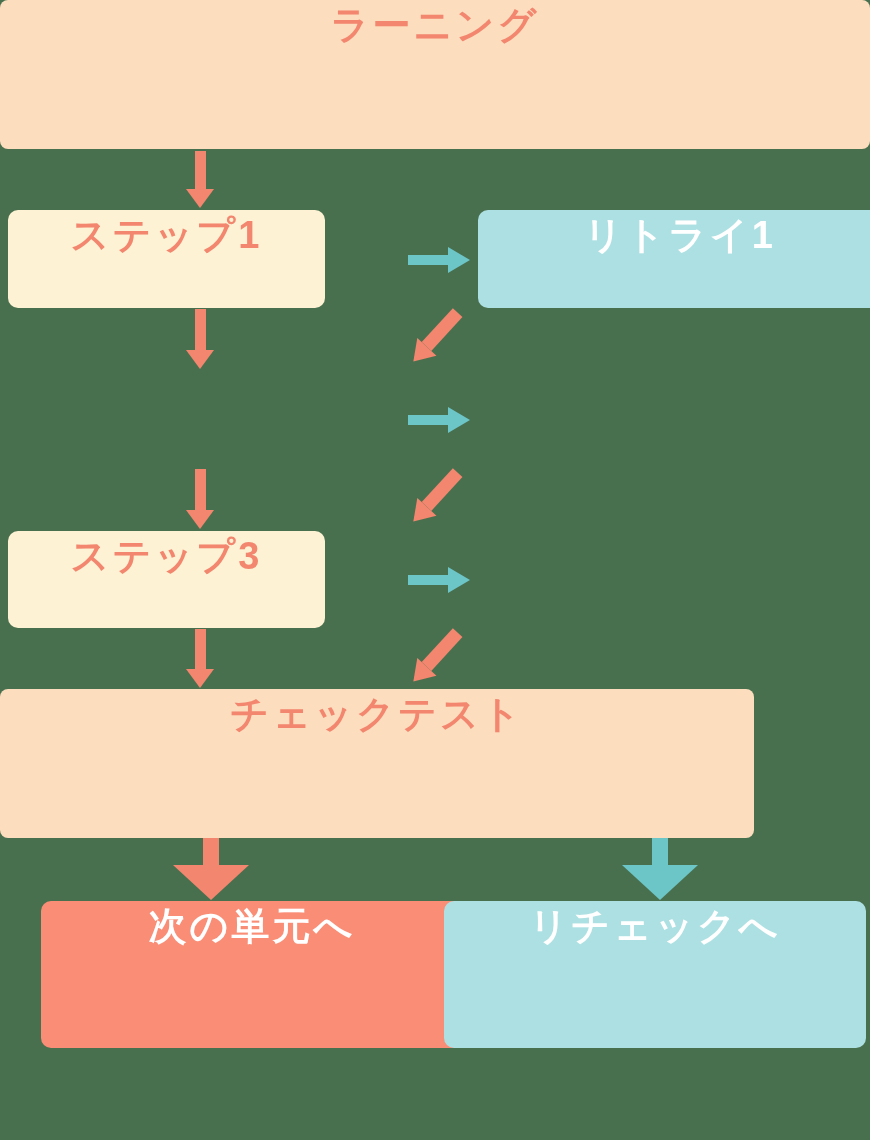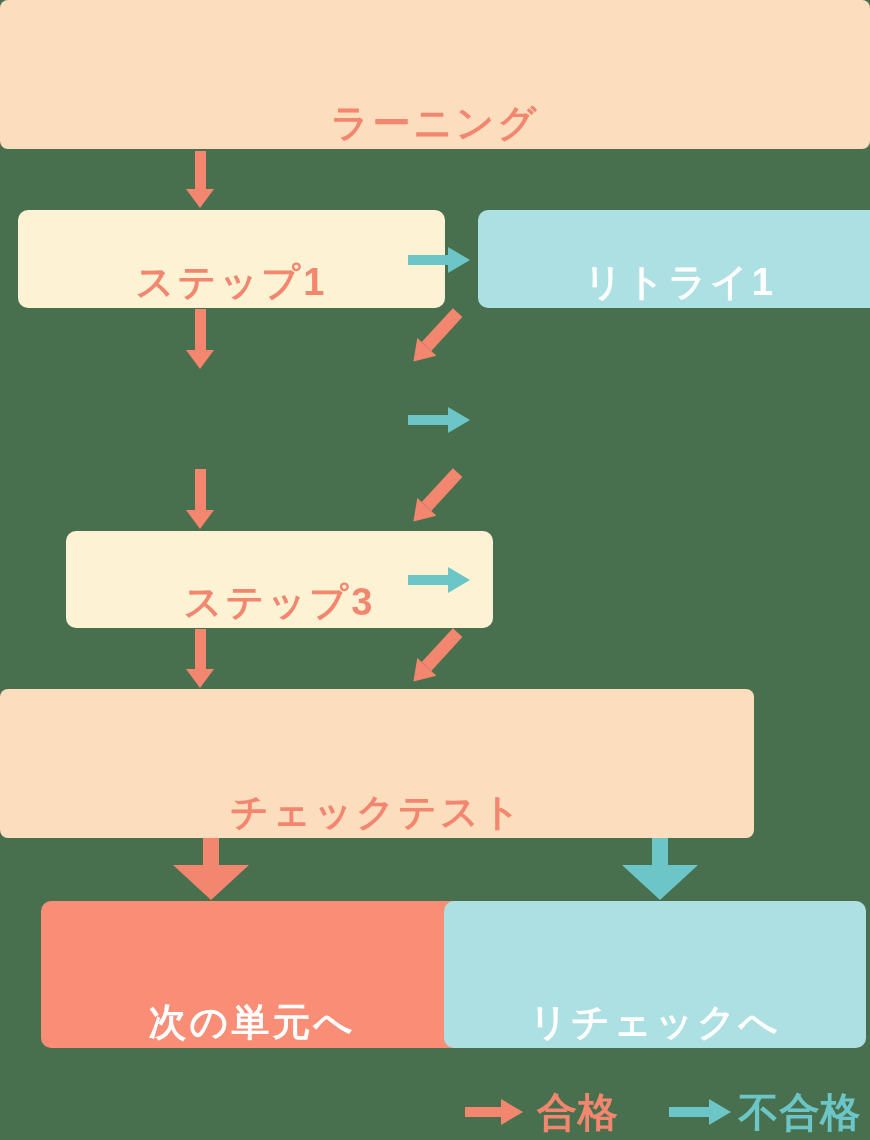--- a/index.html
+++ b/index.html
@@ -12,39 +12,39 @@
     width: 870px;
     height: 1140px;
     overflow: hidden;
     background: var(--background, #49704E);
   }
 
   
   .box {
     position: absolute;
     display: flex;
-    align-items: flex-end;
+    align-items: flex-start;
     justify-content: center;
     font-weight: bold;
     font-size: 38px;
     letter-spacing: 0.08em;
     box-sizing: border-box;
   }
   .box-peach      { background: var(--peach);      color: var(--salmon);     border-radius: 8px; }
   .box-cream      { background: var(--cream);      color: var(--salmon);     border-radius: 10px; }
   .box-blue       { background: var(--light-blue); color: var(--white-text); border-radius: 10px; }
   .box-salmon     { background: var(--salmon-box); color: var(--white-text); border-radius: 10px; }
 
   .learning   { left: 0;     top: 0;    width: 870px; height: 149px; }
   .checktest  { left: 0;     top: 689px; width: 754px; height: 149px; }
-  .step       { left: 18px;   width: 427px; }
+  .step       { left: 8px;   width: 317px; }
   .retry      { left: 478px; width: 404px; }
   .row1 { top: 210px; height: 98px; }
   .row2 { top: 371px; height: 97px; }
-  .row3 { top: 531px; height: 97px; margin-left: 48px; }
+  .row3 { top: 531px; height: 97px; }
   .pass-box   { left: 0;     top: 901px; width: 422px; height: 147px; margin-left: 41px; }
   .fail-box   { left: 444px; top: 901px; width: 422px; height: 147px; }
 
   
   .salmon { color: var(--salmon); }
   .teal   { color: var(--teal); }
 
   .varrow {            
     position: absolute; width: 28px;
     display: flex; flex-direction: column; align-items: center;
@@ -173,26 +173,14 @@
       <div class="head"></div>
   </div>
 
   <div class="box box-salmon pass-box">
     <span>次の単元へ</span>
   </div>
   <div class="box box-blue fail-box">
     <span>リチェックへ</span>
   </div>
 
-  <div class="legend">
-    <div class="harrow salmon legend-pass-arrow">
-      <div class="shaft"></div>
-        <div class="head"></div>
-    </div>
-    <span class="legend-label legend-pass-text">合格</span>
-    <div class="harrow teal legend-fail-arrow">
-      <div class="shaft"></div>
-        <div class="head"></div>
-    </div>
-    <span class="legend-label legend-fail-text">不合格</span>
-  </div>
 
 </div>
 
 </body></html>

